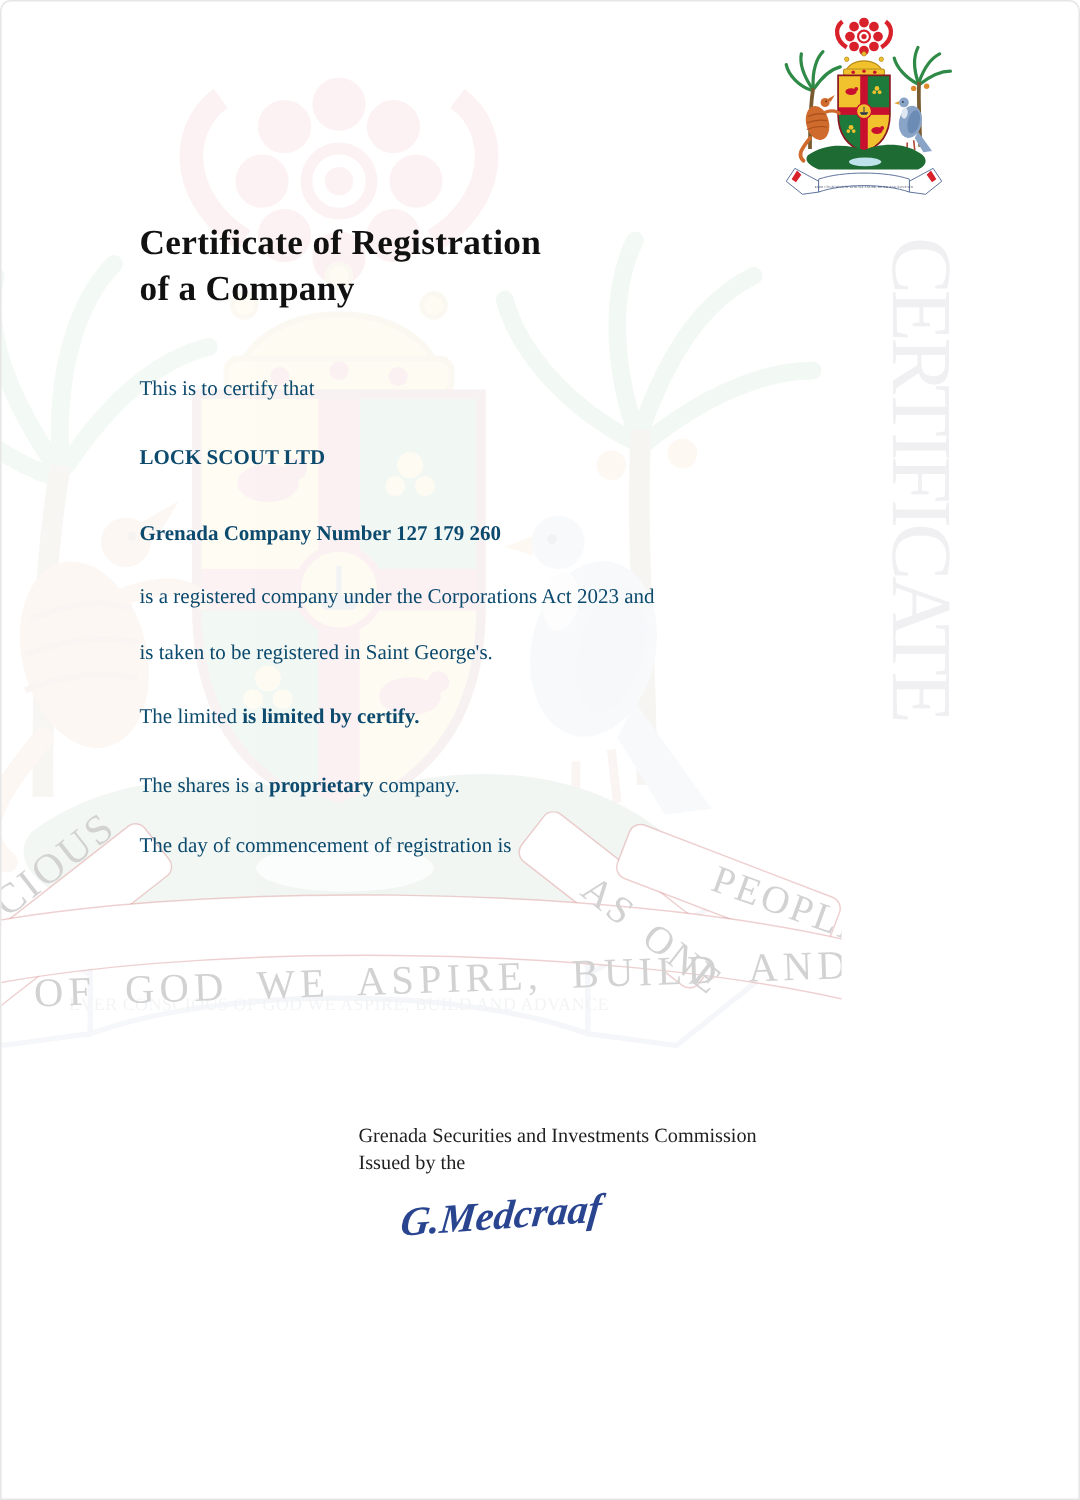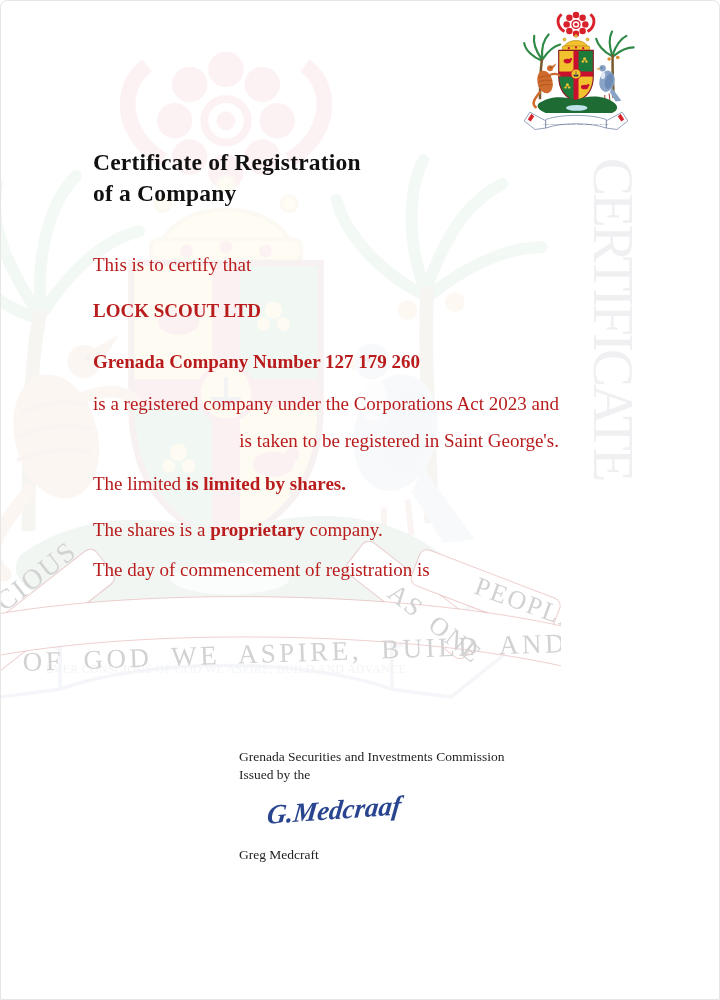--- a/index.html
+++ b/index.html
@@ -23,21 +23,21 @@
   }
   
   .arms-small{position:absolute; left:503px; top:6px; width:144px; height:137px;}
   
   .content{position:absolute; left:92px; top:146px; width:520px;}
   .content .block{position:absolute; left:0; white-space:nowrap;}
   h1.cert-title{
     margin:0; font-size:23.5px; line-height:31px; font-weight:bold;
     color:#111; letter-spacing:.2px;
   }
-  .body-text{font-size:19px; line-height:37px; color:#b91c1c;font-family:Liberation Serif, serif;}
+  .body-text{font-size:14px; line-height:37px; color:#0c4a6e;font-family:Liberation Serif, serif;}
   .tight{line-height:26.5px;}
   .b{font-weight:bold;text-align:center;}
   
   .issue-block{position:absolute; left:238px; top:747px; width:360px;}
   .issue-line{font-size:13.5px; line-height:17.5px; color:#1f1f1f;}
   .signature{
     margin:12px 0 0 28px; display:inline-block;
     font-size:27px; font-style:italic; font-weight:bold;
     color:#2a4590; transform:rotate(-4deg) skewX(-10deg);
     letter-spacing:0;
@@ -184,40 +184,39 @@
       <span>Certificate of Registration</span><br>
       <span>of a Company</span>
     </h1>
 
     <p class="body-text block" style="top:80px;">This is to certify that</p>
 
     <p class="body-text b block" style="top:126px;">LOCK SCOUT LTD</p>
 
     <p class="body-text b block" style="top:177px;">Grenada Company Number 127 179 260</p>
 
-    <p class="body-text block" style="top:219px;text-align:right;">
+    <p class="body-text block" style="top:219px;">
       <span>is a registered company under the Corporations Act 2023 and</span><br>
       <span>is taken to be registered in Saint George's.</span>
     </p>
 
     <p class="body-text block" style="top:299px;">
-      <span>The limited </span><span class="b">is limited by shares.</span>
+      <span>The limited </span><span class="b">is limited by certify.</span>
     </p>
 
     <p class="body-text block" style="top:345px;">
       <span>The shares is a </span><span class="b">proprietary</span><span> company.</span>
     </p>
 
     <p class="body-text tight block" style="top:391px;">
       <span>The day of commencement of registration is</span><br>
     </p>
   </div>
 
   <div class="issue-block">
     <div class="issue-line">Grenada Securities and Investments Commission</div>
     <div class="issue-line">Issued by the</div>
     <div class="signature">G.Medcraaf</div>
     <div class="signatory">
-      <div>Greg Medcraft</div>
     </div>
   </div>
 
 </div>
 
 </body></html>

